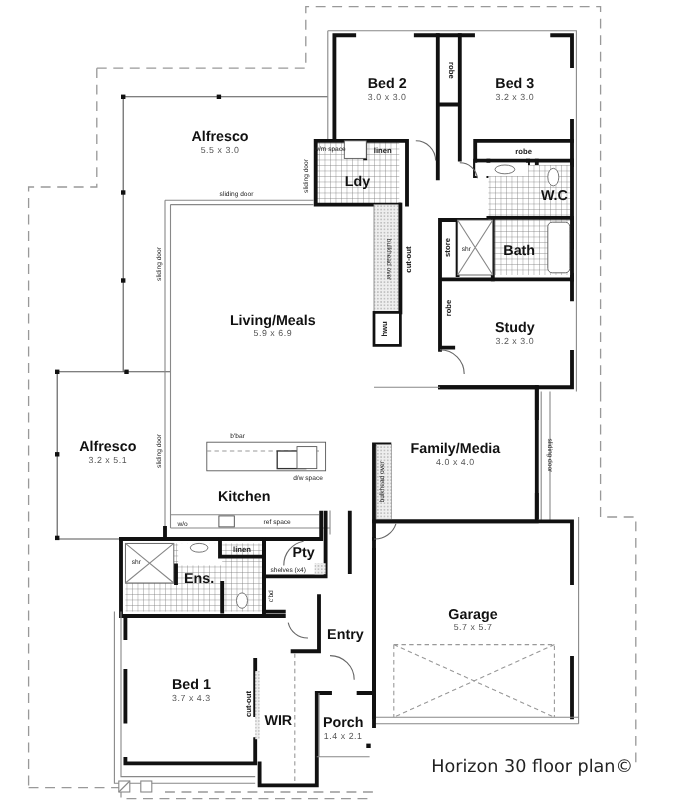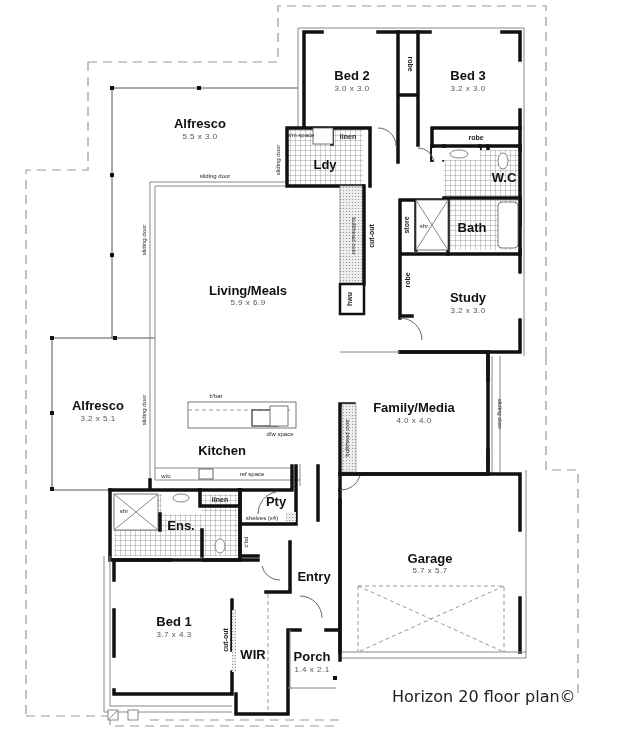--- a/index.html
+++ b/index.html
@@ -213,13 +213,13 @@
       <rect width="5" height="5" fill="#fff"></rect>
       <path d="M0,0 L5,0 M0,0 L0,5" stroke="#777" stroke-width="0.7"></path>
     </pattern>
     <pattern id="hatch" width="3" height="3" patternUnits="userSpaceOnUse">
       <rect width="3" height="3" fill="#eee"></rect>
       <circle cx="1.5" cy="1.5" r="0.6" fill="#888"></circle>
     </pattern>
   </defs>
 </svg>
 
-<div class="caption">Horizon 20 floor plan©</div>
+<div class="caption">Horizon 30 floor plan©</div>
 
 </body></html>

